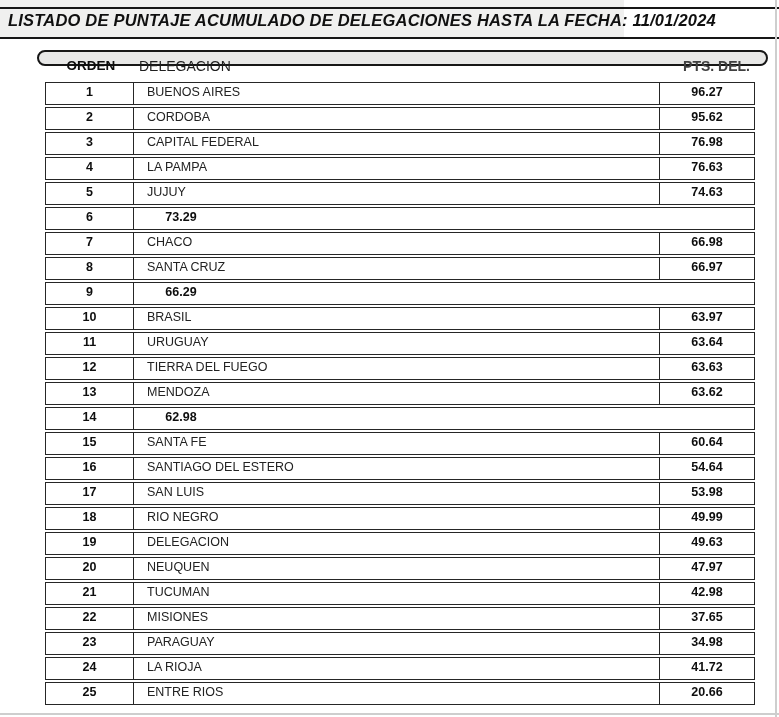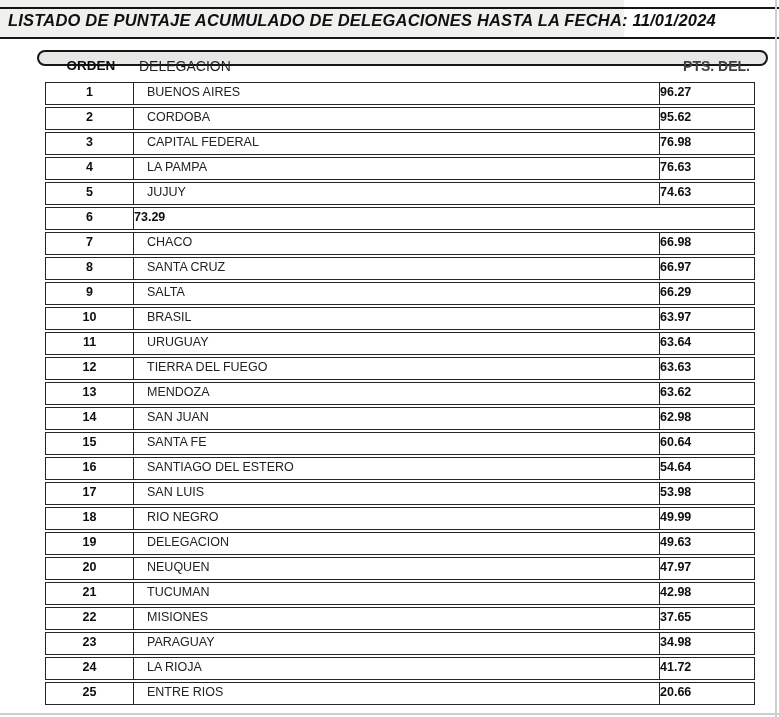--- a/index.html
+++ b/index.html
@@ -30,21 +30,21 @@
   .h-pts   { position:absolute; right:16px; top:6px; font-weight:bold; font-size:14px; color:#404040; }
 
   
   .rows { position:absolute; left:45px; top:82px; width:710px; }
   .row  { display:flex; height:23px; margin-bottom:2px; background:#fff;
           border:1.5px solid #262626; }
   .c-orden { width:88px; border-right:1.5px solid #262626; text-align:center;
              font-weight:bold; font-size:12.5px; padding-top:2px; color:#0e0e0e; }
   .c-deleg { flex:1; border-right:1.5px solid #262626; padding:2px 0 0 13px;
              font-size:12.5px; color:#222; }
-  .c-pts   { width:94px; text-align:left; font-weight:bold; font-size:12.5px;
+  .c-pts   { width:94px; text-align:center; font-weight:bold; font-size:12.5px;
              padding-top:2px; color:#0e0e0e; }
 </style>
 </head>
 <body>
 
 <div class="page">
 
   <div class="top-tab"></div>
 
   <div class="title-band">
@@ -94,21 +94,20 @@
         <div class="c-deleg">CHACO</div>
         <div class="c-pts">66.98</div>
       </div>
       <div class="row">
         <div class="c-orden">8</div>
         <div class="c-deleg">SANTA CRUZ</div>
         <div class="c-pts">66.97</div>
       </div>
       <div class="row">
         <div class="c-orden">9</div>
-        <div class="c-deleg">SALTA</div>
         <div class="c-pts">66.29</div>
       </div>
       <div class="row">
         <div class="c-orden">10</div>
         <div class="c-deleg">BRASIL</div>
         <div class="c-pts">63.97</div>
       </div>
       <div class="row">
         <div class="c-orden">11</div>
         <div class="c-deleg">URUGUAY</div>
@@ -119,21 +118,20 @@
         <div class="c-deleg">TIERRA DEL FUEGO</div>
         <div class="c-pts">63.63</div>
       </div>
       <div class="row">
         <div class="c-orden">13</div>
         <div class="c-deleg">MENDOZA</div>
         <div class="c-pts">63.62</div>
       </div>
       <div class="row">
         <div class="c-orden">14</div>
-        <div class="c-deleg">SAN JUAN</div>
         <div class="c-pts">62.98</div>
       </div>
       <div class="row">
         <div class="c-orden">15</div>
         <div class="c-deleg">SANTA FE</div>
         <div class="c-pts">60.64</div>
       </div>
       <div class="row">
         <div class="c-orden">16</div>
         <div class="c-deleg">SANTIAGO DEL ESTERO</div>

